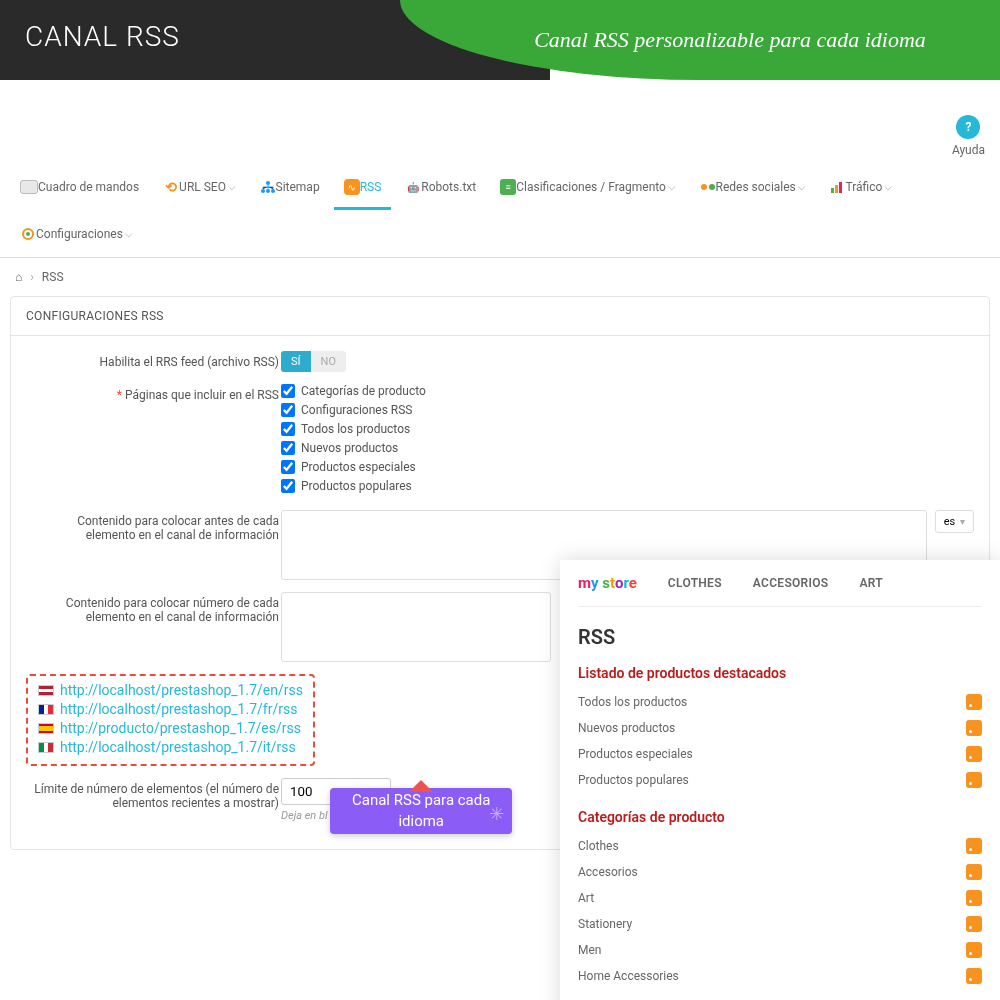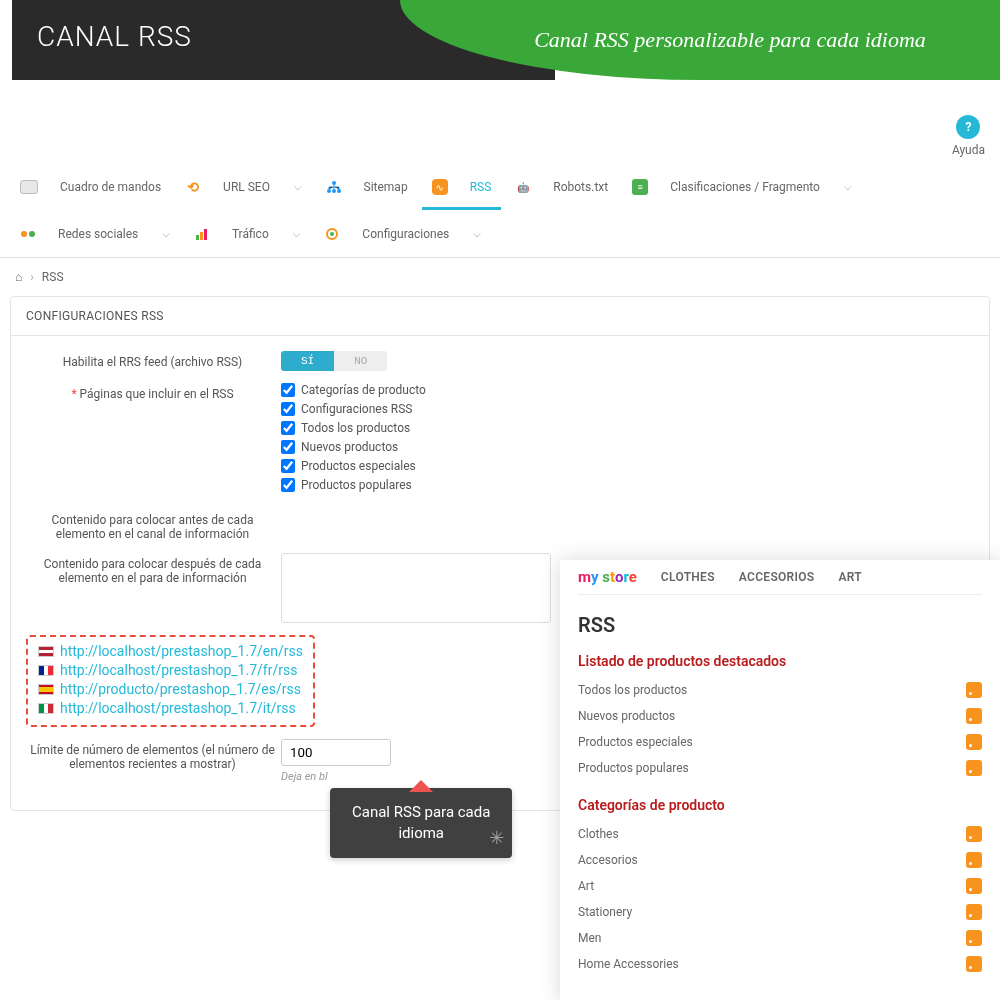--- a/index.html
+++ b/index.html
@@ -1,77 +1,77 @@
 <!DOCTYPE html>
 <html><head>
 <meta charset="utf-8">
 <style>
 * { margin: 0; padding: 0; box-sizing: border-box; font-family: -apple-system, BlinkMacSystemFont, "Segoe UI", Roboto, Arial, sans-serif; }
 body { background: #fff; font-size: 12px; color: #555; overflow: hidden; }
 
-.banner { height: 80px; position: relative; overflow: hidden; padding-left: 12px; }
+.banner { height: 80px; position: relative; overflow: hidden; }
 .banner-dark { background: #2a2a2a; height: 100%; width: 55%; color: #fff; font-size: 28px; font-weight: 300; letter-spacing: 1px; padding: 20px 0 0 25px; }
 .banner-green { position: absolute; right: 0; top: 0; width: 60%; height: 100%; background: #3aa739; border-radius: 0 0 0 100% / 0 0 0 200%; display: flex; align-items: center; justify-content: center; color: #fff; font-style: italic; font-family: Georgia, serif; font-size: 22px; padding: 10px 20px 10px 80px; }
 
 .help-row { text-align: right; padding: 35px 15px 10px; }
 .help-item { display: inline-block; text-align: center; color: #666; cursor: pointer; }
 .help-icon { width: 24px; height: 24px; background: #25b9d7; border-radius: 50%; color: #fff; font-weight: bold; line-height: 24px; margin: 0 auto 4px; }
 
 .tabs { display: flex; border-bottom: 1px solid #ddd; padding: 0 10px; gap: 4px; align-items: center; flex-wrap: wrap; }
-.tab { padding: 12px 10px; display: flex; align-items: center; gap: 22px; color: #666; cursor: pointer; border-bottom: 3px solid transparent; font-size: 12px; white-space: nowrap; }
+.tab { padding: 12px 10px; display: flex; align-items: center; gap: 0; color: #666; cursor: pointer; border-bottom: 3px solid transparent; font-size: 12px; white-space: nowrap; }
 .tab.active { border-bottom-color: #25b9d7; color: #25b9d7; }
 .tab-icon { width: 16px; height: 16px; display: inline-flex; align-items: center; justify-content: center; border-radius: 3px; font-size: 10px; }
 .ic-dashboard { background: #e8e8e8; border: 1px solid #bbb; width: 18px; height: 14px; }
 .ic-url { color: #f7931e; font-size: 14px; font-weight: bold; }
 .ic-sitemap { color: #2196f3; }
 .ic-rss { background: #f7931e; color: #fff; border-radius: 4px; }
 .ic-clasif { background: #4caf50; color: #fff; border-radius: 3px; padding: 0 3px; font-size: 9px; }
 .chevron { color: #aaa; font-size: 10px; margin-left: 2px; }
 
 .breadcrumb { padding: 12px 15px; font-size: 12px; color: #666; display: flex; align-items: center; gap: 8px; }
 .bc-home { color: #666; }
 .bc-sep { color: #aaa; }
 
 .panel { margin: 0 10px 20px; border: 1px solid #e5e5e5; border-radius: 4px; }
 .panel-header { padding: 12px 15px; border-bottom: 1px solid #e5e5e5; font-size: 12px; color: #555; letter-spacing: 0.3px; }
 .panel-body { padding: 15px; }
 
 .form-row { display: flex; margin-bottom: 12px; }
-.form-label { width: 255px; text-align: center; padding: 4px 2px 0 0; color: #555; font-size: 12px; }
+.form-label { width: 255px; text-align: right; padding: 4px 2px 0 0; color: #555; font-size: 12px; }
 .form-label .required { color: #e74c3c; }
 .form-control-area { flex: 1; }
 
 .toggle { display: inline-flex; border-radius: 3px; overflow: hidden; }
-.toggle span { padding: 4px 20px; font-size: 11px; cursor: pointer; font-family: Liberation Mono, monospace; }
+.toggle span { padding: 4px 10px; font-size: 11px; cursor: pointer; }
 .toggle .on { background: #2eacce; color: #fff; }
 .toggle .off { background: #eee; color: #aaa; }
 
 .check-row { display: flex; align-items: center; gap: 6px; margin-bottom: 5px; font-size: 12px; color: #555; }
 .check-row input { width: 14px; height: 14px; }
 
 .textarea-box { border: 1px solid #ddd; border-radius: 3px; height: 70px; background: #fff; }
 .lang-btn { border: 1px solid #ddd; padding: 4px 8px; border-radius: 3px; font-size: 11px; background: #fff; cursor: pointer; margin-left: 8px; }
 
 .rss-links-box { border: 2px dashed #e74c3c; border-radius: 4px; padding: 6px 10px; display: inline-block; }
 .rss-link-row { display: flex; align-items: center; gap: 6px; font-size: 14px; color: #25b9d7; margin-bottom: 3px; }
 .flag { width: 16px; height: 11px; display: inline-block; border: 1px solid #ccc; }
 .flag-en { background: linear-gradient(#b22234, #b22234 33%, #fff 33%, #fff 66%, #b22234 66%); position: relative; }
 .flag-fr { background: linear-gradient(90deg, #002395 33%, #fff 33% 66%, #ed2939 66%); }
 .flag-es { background: linear-gradient(#c60b1e 25%, #ffc400 25% 75%, #c60b1e 75%); }
 .flag-it { background: linear-gradient(90deg, #009246 33%, #fff 33% 66%, #ce2b37 66%); }
 
 .input-number { border: 1px solid #ccc; padding: 5px 8px; width: 110px; border-radius: 3px; }
 .helper-text { color: #999; font-style: italic; font-size: 11px; margin-top: 4px; }
 
-.callout { position: absolute; left: 330px; top: 788px; background: #404040; color: #fff; padding: 14px 22px; border-radius: 4px; text-align: center; font-size: 15px; line-height: 1.4; box-shadow: 0 2px 6px rgba(0,0,0,0.2); }
+.callout { position: absolute; left: 330px; top: 788px; background: #8b5cf6; color: #fff; padding: 2px 22px; border-radius: 4px; text-align: center; font-size: 15px; line-height: 1.4; box-shadow: 0 2px 6px rgba(0,0,0,0.2); }
 .callout::before { content: ''; position: absolute; top: -20px; left: 50%; margin-left: -12px; border: 12px solid transparent; border-bottom-color: #ef5350; }
 .callout-star { position: absolute; right: 8px; bottom: 8px; color: rgba(255,255,255,0.5); font-size: 18px; }
 
 .overlay { position: absolute; right: 0; top: 560px; width: 440px; background: #fff; box-shadow: 0 0 20px rgba(0,0,0,0.15); padding: 0 18px 18px; }
-.overlay-nav { display: flex; align-items: center; gap: 24px; padding: 8px 0; border-bottom: 1px solid #eee; }
+.overlay-nav { display: flex; align-items: center; gap: 31px; padding: 14px 0; border-bottom: 1px solid #eee; }
 .overlay-logo { font-weight: bold; font-size: 15px; }
 .overlay-logo .m { color: #e91e63; } .overlay-logo .y { color: #2196f3; }
 .overlay-logo .s { color: #4caf50; } .overlay-logo .t { color: #ff9800; } .overlay-logo .o { color: #9c27b0; } .overlay-logo .r { color: #00bcd4; } .overlay-logo .e { color: #f44336; }
 .overlay-nav-item { color: #666; font-size: 12px; font-weight: 600; cursor: pointer; letter-spacing: 0.3px; }
 .overlay h2 { font-size: 20px; margin: 18px 0 14px; color: #333; font-weight: 600; }
 .overlay h3 { font-size: 14px; margin: 16px 0 8px; color: #b91c1c; font-weight: 600; }
 .overlay-row { display: flex; justify-content: space-between; align-items: center; padding: 5px 0; font-size: 12px; color: #666; }
 .rss-icon-sm { width: 16px; height: 16px; background: #f7931e; border-radius: 3px; position: relative; }
 .rss-icon-sm::after { content: ''; position: absolute; left: 3px; bottom: 3px; width: 3px; height: 3px; background: #fff; border-radius: 50%; box-shadow: 0 0 0 2px #f7931e, 0 0 0 3px #fff, 0 0 0 5px #f7931e, 0 0 0 6px #fff; clip-path: polygon(0 0, 100% 0, 100% 100%, 0 100%); }
 
@@ -206,24 +206,28 @@
           </div>
         <div class="check-row">
             <input type="checkbox" checked="" style="">
             <span>Productos populares</span>
           </div>
       </div>
     </div>
 
     <div class="form-row">
       <div class="form-label">Contenido para colocar antes de cada elemento en el canal de información</div>
-    </div>
-
-    <div class="form-row">
-      <div class="form-label">Contenido para colocar después de cada elemento en el para de información</div>
+      <div class="form-control-area" style="display:flex;align-items:flex-start;">
+        <div class="textarea-box" style="flex:1;"></div>
+        <button class="lang-btn"><span>es</span> <span class="chevron">▾</span></button>
+      </div>
+    </div>
+
+    <div class="form-row">
+      <div class="form-label">Contenido para colocar número de cada elemento en el canal de información</div>
       <div class="form-control-area">
         <div class="textarea-box" style="width:270px;"></div>
       </div>
     </div>
 
     <div class="form-row">
       <div class="form-control-area">
         <div class="rss-links-box">
           <div class="rss-link-row">
               <span class="flag flag-en"></span>

